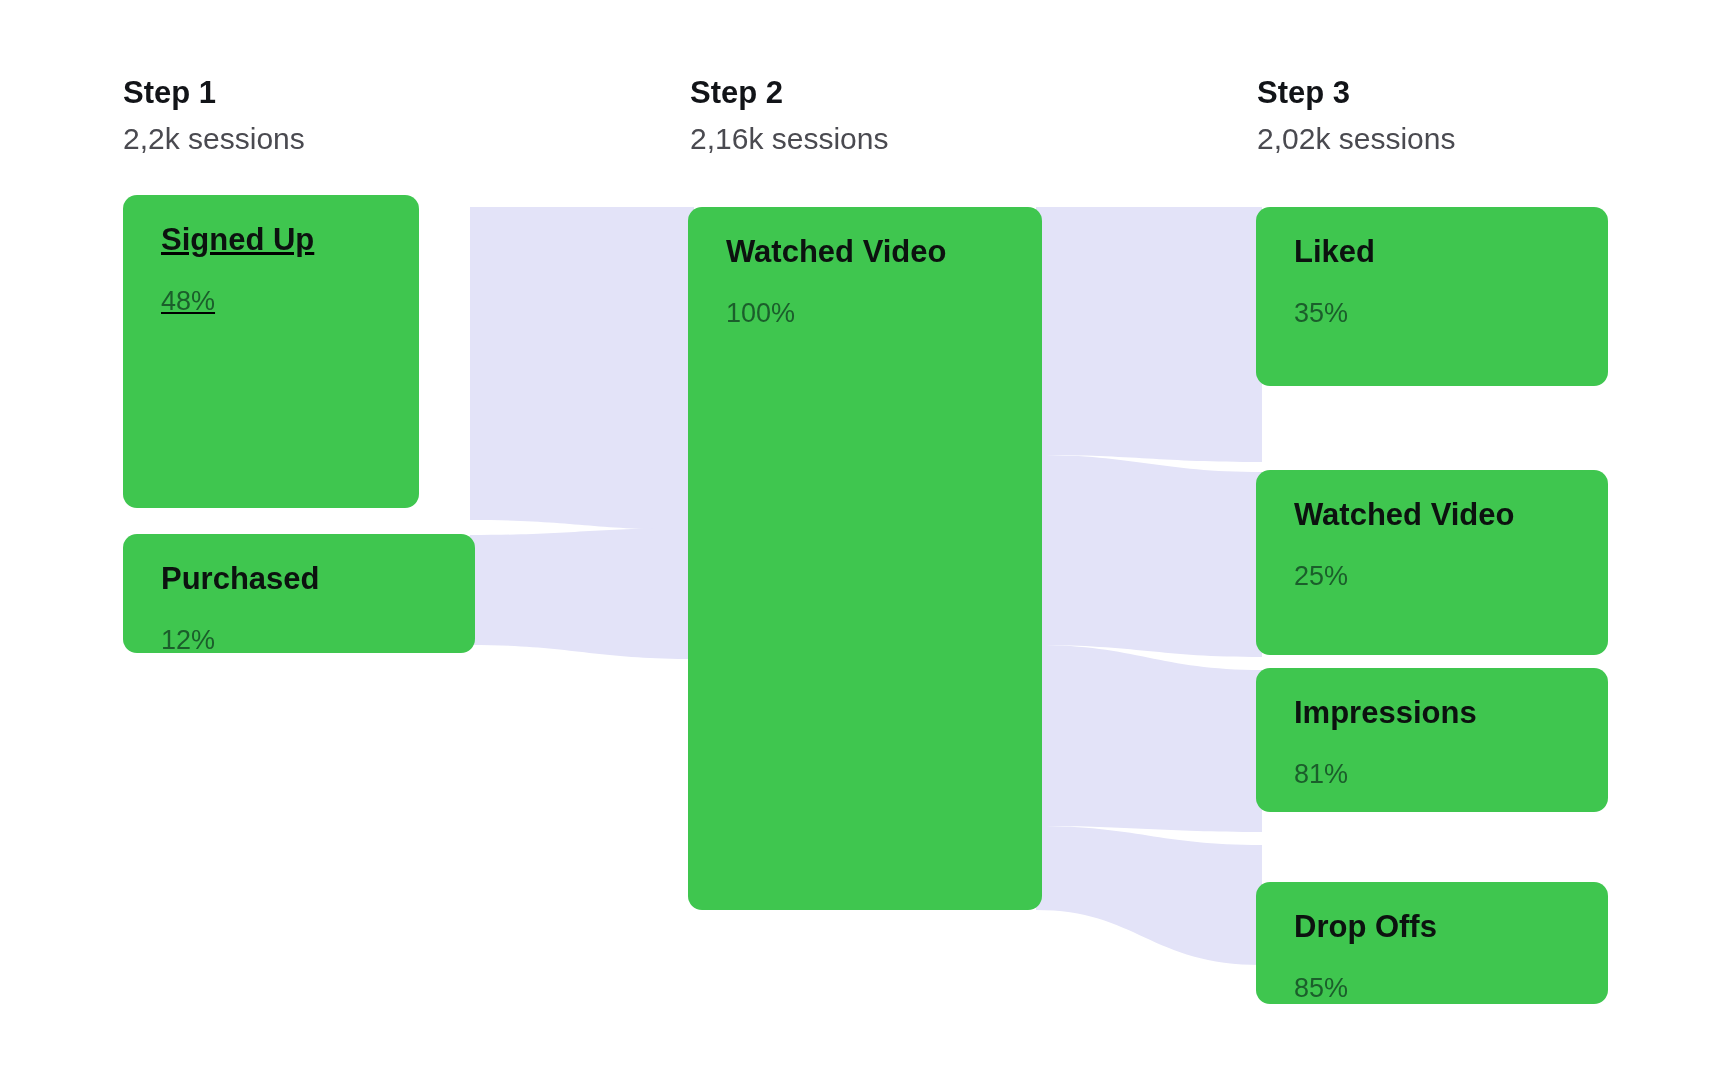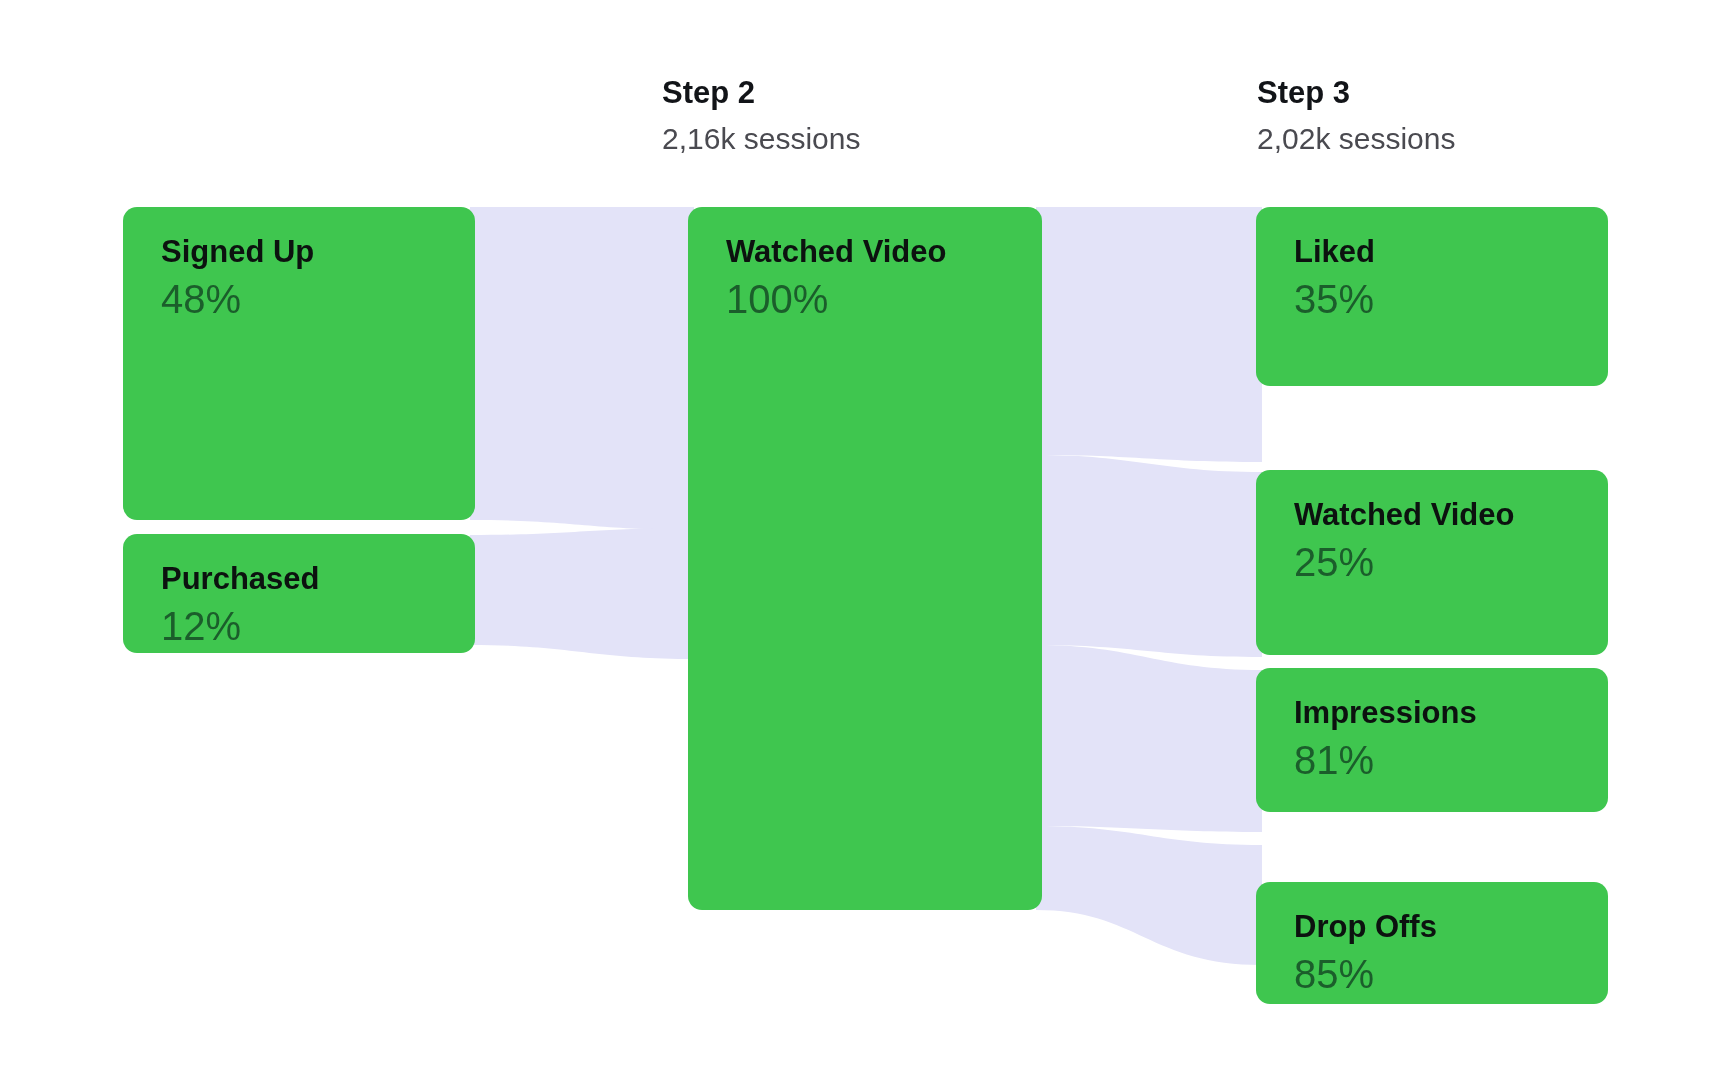--- a/index.html
+++ b/index.html
@@ -14,46 +14,50 @@
   .hdr-title{font-size:31px;font-weight:700;color:var(--step-title,#121418);line-height:38px;}
   .hdr-sub{font-size:30px;font-weight:400;color:var(--step-subtitle,#4A4A50);line-height:38px;margin-top:8px;}
   .node{
     position:absolute;box-sizing:border-box;
     background:var(--node,#3FC64F);
     border-radius:14px;
     padding:26px 30px 0 38px;
     overflow:hidden;
   }
   .node-label{font-size:31px;font-weight:700;color:var(--label,#0C120F);line-height:38px;white-space:nowrap;}
-  .node-pct{font-size:40px;font-weight:400;color:var(--percent,#1B5E2B);line-height:36px;margin-top:10px;}
+  .node-pct{font-size:27px;font-weight:400;color:var(--percent,#1B5E2B);line-height:36px;margin-top:24px;}
 </style>
 </head>
 <body>
 
 <div class="stage">
 
   <svg class="flows" width="1728" height="1080" viewBox="0 0 1728 1080" aria-hidden="true">
     <path class="flow" d="M 470 207 C 571 207 592 207 694 207 L 694 530 C 592 530 571 520 470 520 Z"></path>
     <path class="flow" d="M 470 535 C 571 535 592 528 694 528 L 694 659 C 592 659 571 645 470 645 Z"></path>
     <path class="flow" d="M 1036 207 C 1137 207 1158 207 1262 207 L 1262 462 C 1158 462 1137 455 1036 455 Z"></path>
     <path class="flow" d="M 1036 455 C 1137 455 1158 472 1262 472 L 1262 657 C 1158 657 1137 645 1036 645 Z"></path>
     <path class="flow" d="M 1036 645 C 1137 645 1158 670 1262 670 L 1262 832 C 1158 832 1137 826 1036 826 Z"></path>
     <path class="flow" d="M 1036 826 C 1137 826 1158 845 1262 845 L 1262 965 C 1150 965 1137 910 1036 910 Z"></path>
   </svg>
 
-  <div class="hdr" style="left:662px;">
+  <div class="hdr" style="left:123px;">
+    <div class="hdr-title">Step 1</div>
+    <div class="hdr-sub">2,2k sessions</div>
+  </div>
+  <div class="hdr" style="left:690px;">
     <div class="hdr-title">Step 2</div>
     <div class="hdr-sub">2,16k sessions</div>
   </div>
   <div class="hdr" style="left:1257px;">
     <div class="hdr-title">Step 3</div>
     <div class="hdr-sub">2,02k sessions</div>
   </div>
 
-  <div class="node" style="left:123px;top:207px;width:352px;height:313px;">
+  <div class="node" style="left:123px;top:195px;width:296px;height:313px;text-decoration:underline;">
     <div class="node-label">Signed Up</div>
     <div class="node-pct">48%</div>
   </div>
   <div class="node" style="left:123px;top:534px;width:352px;height:119px;">
     <div class="node-label">Purchased</div>
     <div class="node-pct">12%</div>
   </div>
 
   <div class="node" style="left:688px;top:207px;width:354px;height:703px;">
     <div class="node-label">Watched Video</div>

